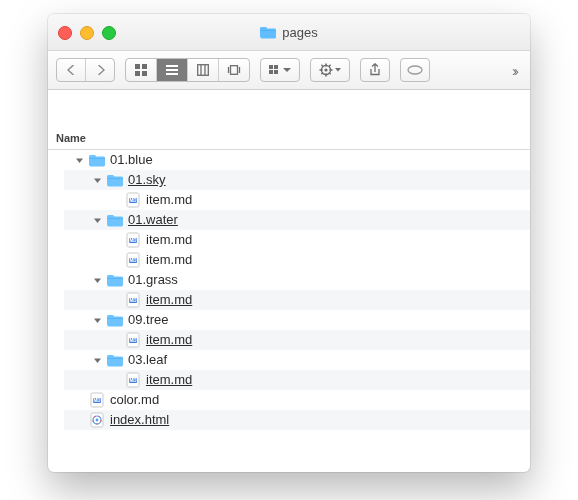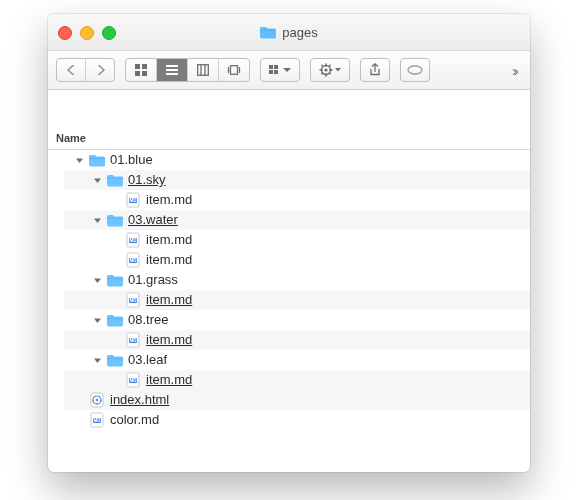--- a/index.html
+++ b/index.html
@@ -208,21 +208,21 @@
             <svg width="9" height="9">
               <path d="M1 2.5 L4.5 7 L8 2.5 Z" fill="#6f6f6f"></path>
             </svg>
           </span>
           <span class="ico">
             <svg width="16" height="13">
               <path d="M0 2.5c0-.8.7-1.5 1.5-1.5H6l1.4 1.5H14.5c.8 0 1.5.7 1.5 1.5v7c0 .8-.7 1.5-1.5 1.5H1.5C.7 12 .0 11.3 0 10.5z" fill="#6fc3ff"></path>
               <path d="M0 4h16v1H0z" fill="#55b5f8"></path>
             </svg>
           </span>
-          <span class="name">03.water</span>
+          <span class="name">01.water</span>
         </div>
         <div class="row">
           <span class="spacer" style="width: 46px;"></span>
           <span class="disc"></span>
           <span class="ico">
             <svg width="16" height="16">
               <rect x="2" y="1" width="12" height="14" rx="1.5" fill="#ffffff" stroke="#c9c9c9"></rect>
               <rect x="4" y="6" width="8" height="5" rx="1" fill="#3f7fe0"></rect>
               <text x="8" y="10" font-size="4.5" font-family="Arial" font-weight="bold" fill="#fff" text-anchor="middle">MD</text>
             </svg>
@@ -274,21 +274,21 @@
             <svg width="9" height="9">
               <path d="M1 2.5 L4.5 7 L8 2.5 Z" fill="#6f6f6f"></path>
             </svg>
           </span>
           <span class="ico">
             <svg width="16" height="13">
               <path d="M0 2.5c0-.8.7-1.5 1.5-1.5H6l1.4 1.5H14.5c.8 0 1.5.7 1.5 1.5v7c0 .8-.7 1.5-1.5 1.5H1.5C.7 12 .0 11.3 0 10.5z" fill="#6fc3ff"></path>
               <path d="M0 4h16v1H0z" fill="#55b5f8"></path>
             </svg>
           </span>
-          <span class="name">08.tree</span>
+          <span class="name">09.tree</span>
         </div>
         <div class="row alt">
           <span class="spacer" style="width: 46px;"></span>
           <span class="disc"></span>
           <span class="ico">
             <svg width="16" height="16">
               <rect x="2" y="1" width="12" height="14" rx="1.5" fill="#ffffff" stroke="#c9c9c9"></rect>
               <rect x="4" y="6" width="8" height="5" rx="1" fill="#3f7fe0"></rect>
               <text x="8" y="10" font-size="4.5" font-family="Arial" font-weight="bold" fill="#fff" text-anchor="middle">MD</text>
             </svg>
@@ -314,42 +314,42 @@
           <span class="spacer" style="width: 46px;"></span>
           <span class="disc"></span>
           <span class="ico">
             <svg width="16" height="16">
               <rect x="2" y="1" width="12" height="14" rx="1.5" fill="#ffffff" stroke="#c9c9c9"></rect>
               <rect x="4" y="6" width="8" height="5" rx="1" fill="#3f7fe0"></rect>
               <text x="8" y="10" font-size="4.5" font-family="Arial" font-weight="bold" fill="#fff" text-anchor="middle">MD</text>
             </svg>
           </span>
           <span class="name">item.md</span>
+        </div>
+        <div class="row">
+          <span class="spacer" style="width: 10px;"></span>
+          <span class="disc"></span>
+          <span class="ico">
+            <svg width="16" height="16">
+              <rect x="2" y="1" width="12" height="14" rx="1.5" fill="#ffffff" stroke="#c9c9c9"></rect>
+              <rect x="4" y="6" width="8" height="5" rx="1" fill="#3f7fe0"></rect>
+              <text x="8" y="10" font-size="4.5" font-family="Arial" font-weight="bold" fill="#fff" text-anchor="middle">MD</text>
+            </svg>
+          </span>
+          <span class="name">color.md</span>
         </div>
         <div class="row alt">
           <span class="spacer" style="width: 10px;"></span>
           <span class="disc"></span>
           <span class="ico">
             <svg width="16" height="16">
               <rect x="2" y="1" width="12" height="14" rx="1.5" fill="#ffffff" stroke="#c9c9c9"></rect>
               <circle cx="8" cy="8" r="4" fill="#fff" stroke="#4e9df3" stroke-width="1.2"></circle>
               <circle cx="8" cy="8" r="1.4" fill="#4e9df3"></circle>
               <circle cx="8" cy="8" r="4" fill="none" stroke="#e8554d" stroke-width="1" stroke-dasharray="2 3"></circle>
             </svg>
           </span>
           <span class="name">index.html</span>
         </div>
-        <div class="row">
-          <span class="spacer" style="width: 10px;"></span>
-          <span class="disc"></span>
-          <span class="ico">
-            <svg width="16" height="16">
-              <rect x="2" y="1" width="12" height="14" rx="1.5" fill="#ffffff" stroke="#c9c9c9"></rect>
-              <rect x="4" y="6" width="8" height="5" rx="1" fill="#3f7fe0"></rect>
-              <text x="8" y="10" font-size="4.5" font-family="Arial" font-weight="bold" fill="#fff" text-anchor="middle">MD</text>
-            </svg>
-          </span>
-          <span class="name">color.md</span>
-        </div>
       </div>
 
 </div>
 </div>
 
 </body></html>

